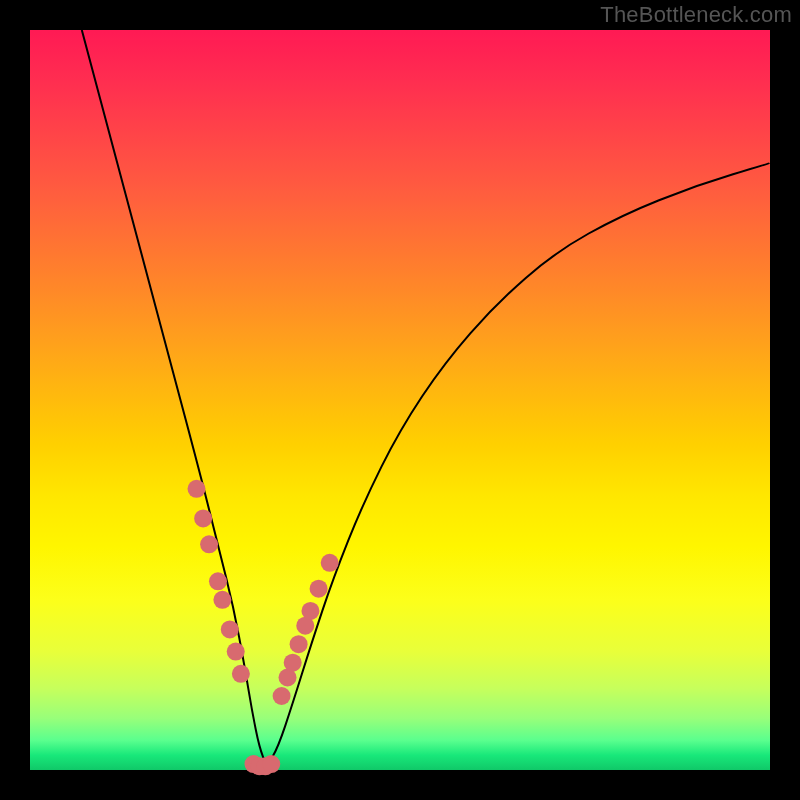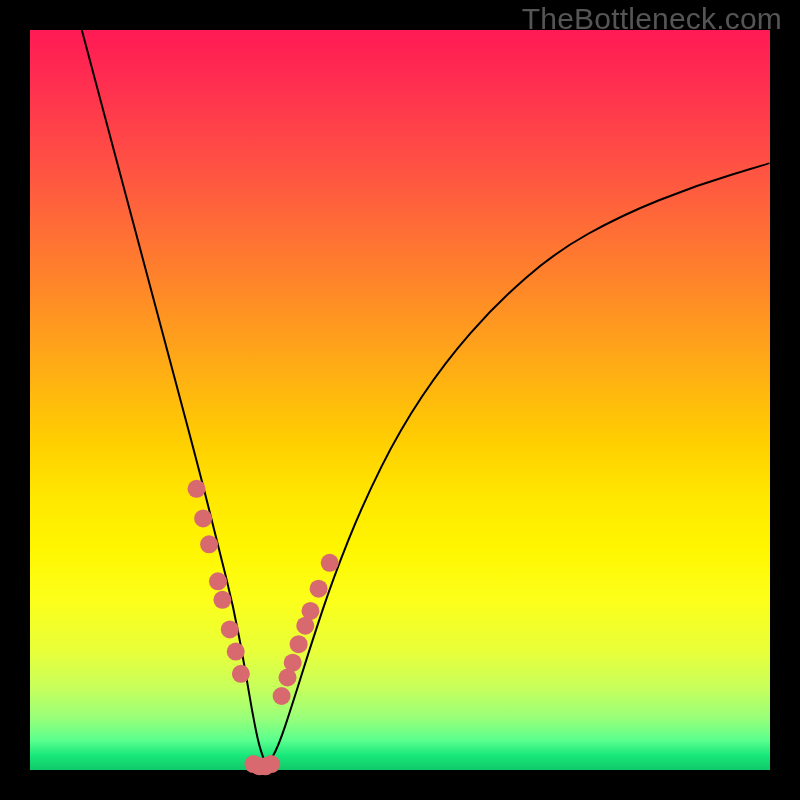--- a/index.html
+++ b/index.html
@@ -43,23 +43,23 @@
       #c6ff5c 89%,
       #98ff7a 93%,
       #5aff8e 96%,
       #18e87a 98%,
       #10c868 100%
     );
   }
   .watermark {
     position: absolute;
     top: 2px;
-    right: 18px;
+    right: 8px;
     color: #555;
-    font-size: 30px;
+    font-size: 22px;
     font-weight: 500;
     letter-spacing: 0.2px;
     user-select: none;
   }
   svg.curve {
     position: absolute;
     left: 0;
     top: 0;
     width: 740px;
     height: 740px;

